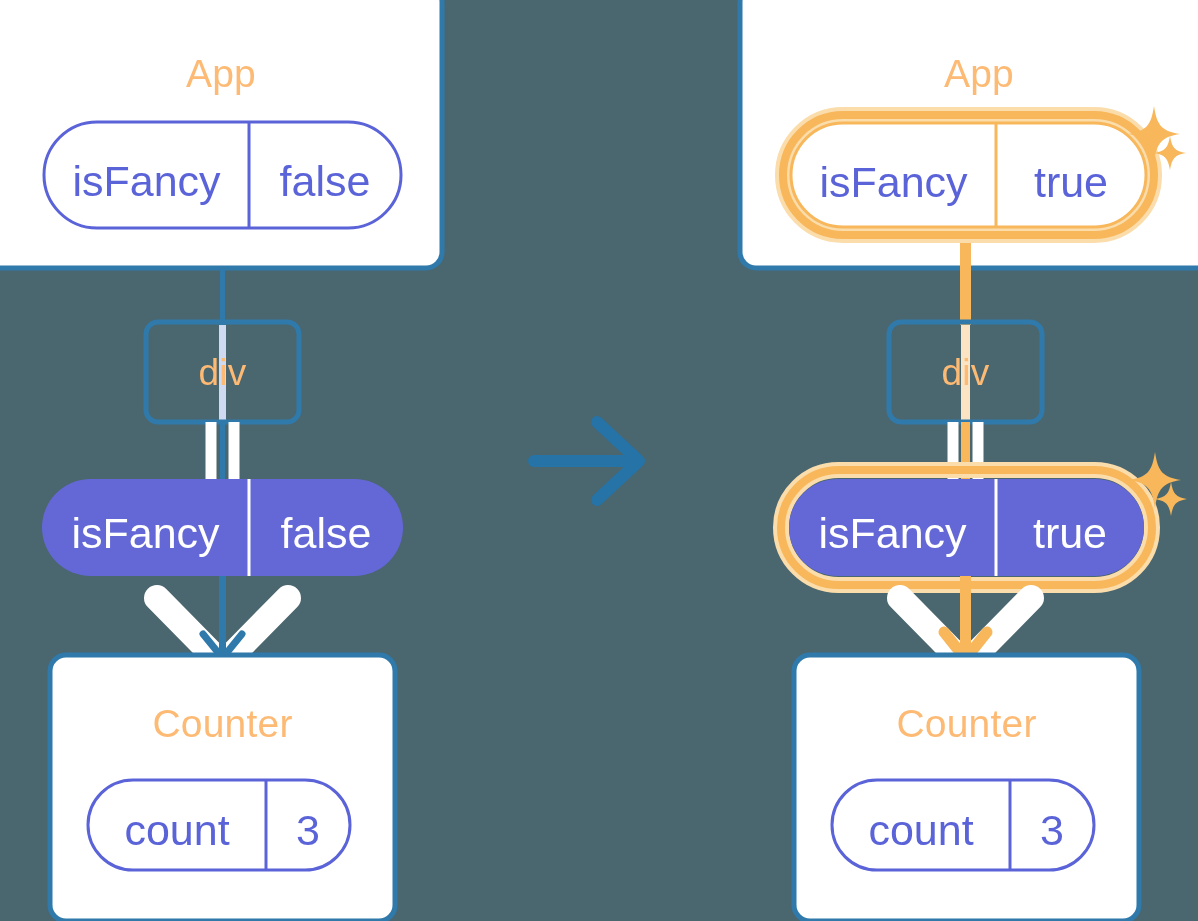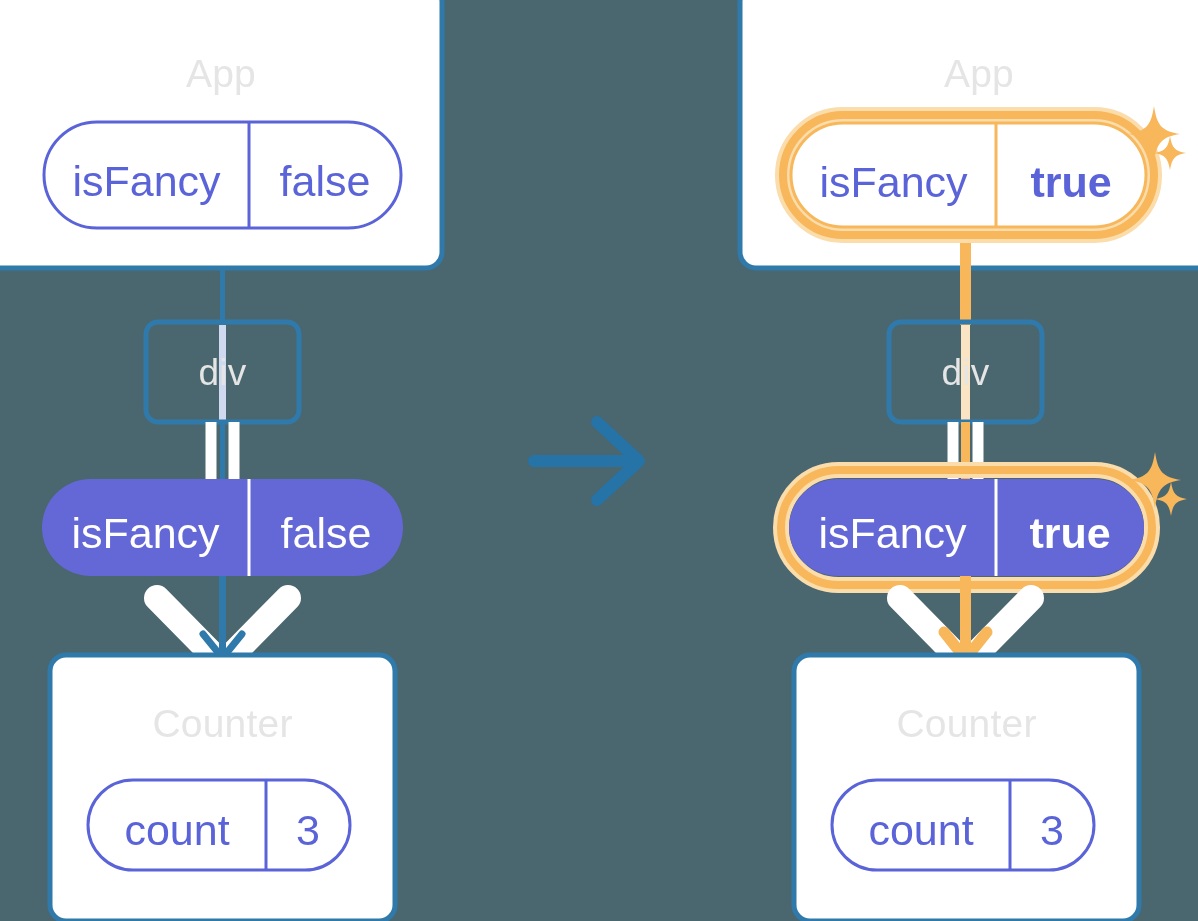--- a/index.html
+++ b/index.html
@@ -9,35 +9,35 @@
     font-family:"Liberation Sans", sans-serif;
     overflow:hidden;
     position:relative;
   }
   .stage{position:absolute;inset:0;}
   svg.diagram{position:absolute;top:0;left:0;width:1198px;height:921px;}
 
   
   .lbl{
     position:absolute;
-    color:#e5e5e5;
+    color:#fdba74;
     font-size:39px;
     letter-spacing:.2px;
     white-space:nowrap;
     pointer-events:none;
   }
   .pill-txt{
     position:absolute;
     font-size:43px;
     white-space:nowrap;
     pointer-events:none;
   }
   .pill-txt.outline{color:#5a63d8;}
   .pill-txt.filled{color:#ffffff;}
-  .pill-txt.bold{font-weight:bold;}
+  .pill-txt.bold{font-weight:normal;}
 </style>
 </head>
 <body>
 
 <div class="stage">
 
   <svg class="diagram" viewBox="0 0 1198 921">
     <defs>
       <clipPath id="clipAppL">
           <rect x="-20" y="0" width="460" height="268" rx="14"></rect>

